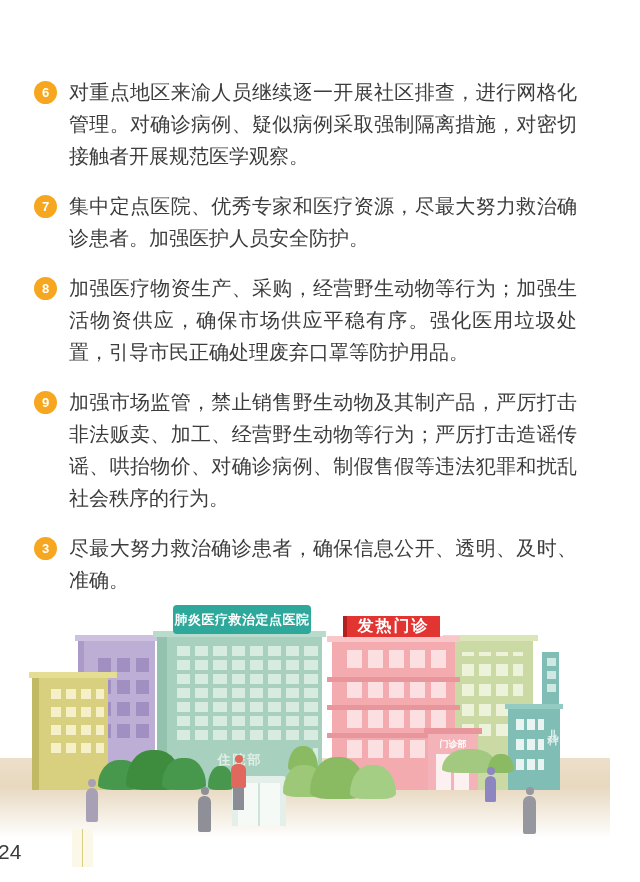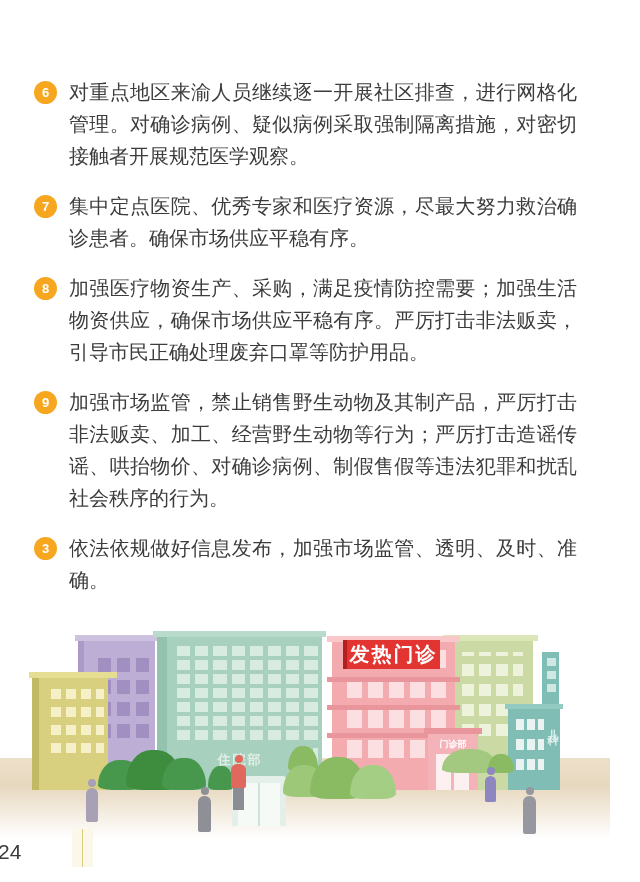--- a/index.html
+++ b/index.html
@@ -72,24 +72,24 @@
   }
 
   
   .b-pink { left:302px; top:37px; width:123px; height:153px; background:#F3ABB0; }
   .b-pink .roof { left:-5px; top:-1px; width:133px; height:6px; background:#F9C6CA; }
   .b-pink .win { left:9px; top:11px; width:105px; height:122px; --b:#F3ABB0; --w:#FBDFE1; --gx:6px; --px:21px; --gy:12px; --py:30px; }
   .b-pink .ledge { left:-5px; width:133px; height:5px; background:#E8959C; }
   .b-pink .l1 { top:40px; } .b-pink .l2 { top:68px; } .b-pink .l3 { top:96px; }
 
   .sign-fever {
-    left:313px; top:16px; width:97px; height:29px; background:#E23431;
+    left:313px; top:16px; width:97px; height:21px; background:#E23431;
     border-left:4px solid #B3201E;
     display:flex; align-items:center; justify-content:center;
-    color:#fff; font-size:20px; font-weight:bold; letter-spacing:2px;margin-top:24px;
+    color:#fff; font-size:16px; font-weight:bold; letter-spacing:2px;
   }
 
   
   .b-annex { left:398px; top:133px; width:50px; height:57px; background:#F4B3B8; }
   .b-annex .roof { left:-4px; top:-5px; width:58px; height:6px; background:#E8959C; }
   .b-annex .lbl { left:0; top:5px; width:50px; text-align:center; color:#fff; font-size:9px; font-weight:bold; }
   .b-annex .d1 { left:8px; top:21px; width:15px; height:36px; background:#FDF0F1; }
   .b-annex .d2 { left:26px; top:21px; width:15px; height:36px; background:#FDF0F1; }
 
   
@@ -141,33 +141,33 @@
 
 <div class="page">
 
   <div class="list">
     <div class="item">
       <div class="badge">6</div>
       <div class="itext">对重点地区来渝人员继续逐一开展社区排查，进行网格化管理。对确诊病例、疑似病例采取强制隔离措施，对密切接触者开展规范医学观察。</div>
     </div>
     <div class="item">
       <div class="badge">7</div>
-      <div class="itext">集中定点医院、优秀专家和医疗资源，尽最大努力救治确诊患者。确保市场供应平稳有序。</div>
+      <div class="itext">集中定点医院、优秀专家和医疗资源，尽最大努力救治确诊患者。加强医护人员安全防护。</div>
     </div>
     <div class="item">
       <div class="badge">8</div>
-      <div class="itext">加强医疗物资生产、采购，满足疫情防控需要；加强生活物资供应，确保市场供应平稳有序。严厉打击非法贩卖，引导市民正确处理废弃口罩等防护用品。</div>
+      <div class="itext">加强医疗物资生产、采购，经营野生动物等行为；加强生活物资供应，确保市场供应平稳有序。强化医用垃圾处置，引导市民正确处理废弃口罩等防护用品。</div>
     </div>
     <div class="item">
       <div class="badge">9</div>
       <div class="itext">加强市场监管，禁止销售野生动物及其制产品，严厉打击非法贩卖、加工、经营野生动物等行为；严厉打击造谣传谣、哄抬物价、对确诊病例、制假售假等违法犯罪和扰乱社会秩序的行为。</div>
     </div>
     <div class="item">
       <div class="badge">3</div>
-      <div class="itext">依法依规做好信息发布，加强市场监管、透明、及时、准确。</div>
+      <div class="itext">尽最大努力救治确诊患者，确保信息公开、透明、及时、准确。</div>
     </div>
   </div>
 
   <div class="scene">
     <div class="ground"></div>
 
     <div class="b-purple">
       <div class="roof"></div>
       <div class="win"></div>
     </div>
@@ -198,20 +198,21 @@
     <div class="b-main">
       <div class="roof"></div>
       <div class="win"></div>
       <div class="win row2"></div>
       <div class="dept">住院部</div>
       <div class="frame"></div>
       <div class="doors">
           <i></i>
         </div>
     </div>
+    <div class="sign-main">肺炎医疗救治定点医院</div>
 
     <div class="b-pink">
       <div class="roof"></div>
       <div class="win"></div>
       <div class="ledge l1"></div>
       <div class="ledge l2"></div>
       <div class="ledge l3"></div>
     </div>
     <div class="sign-fever">发热门诊</div>
 

